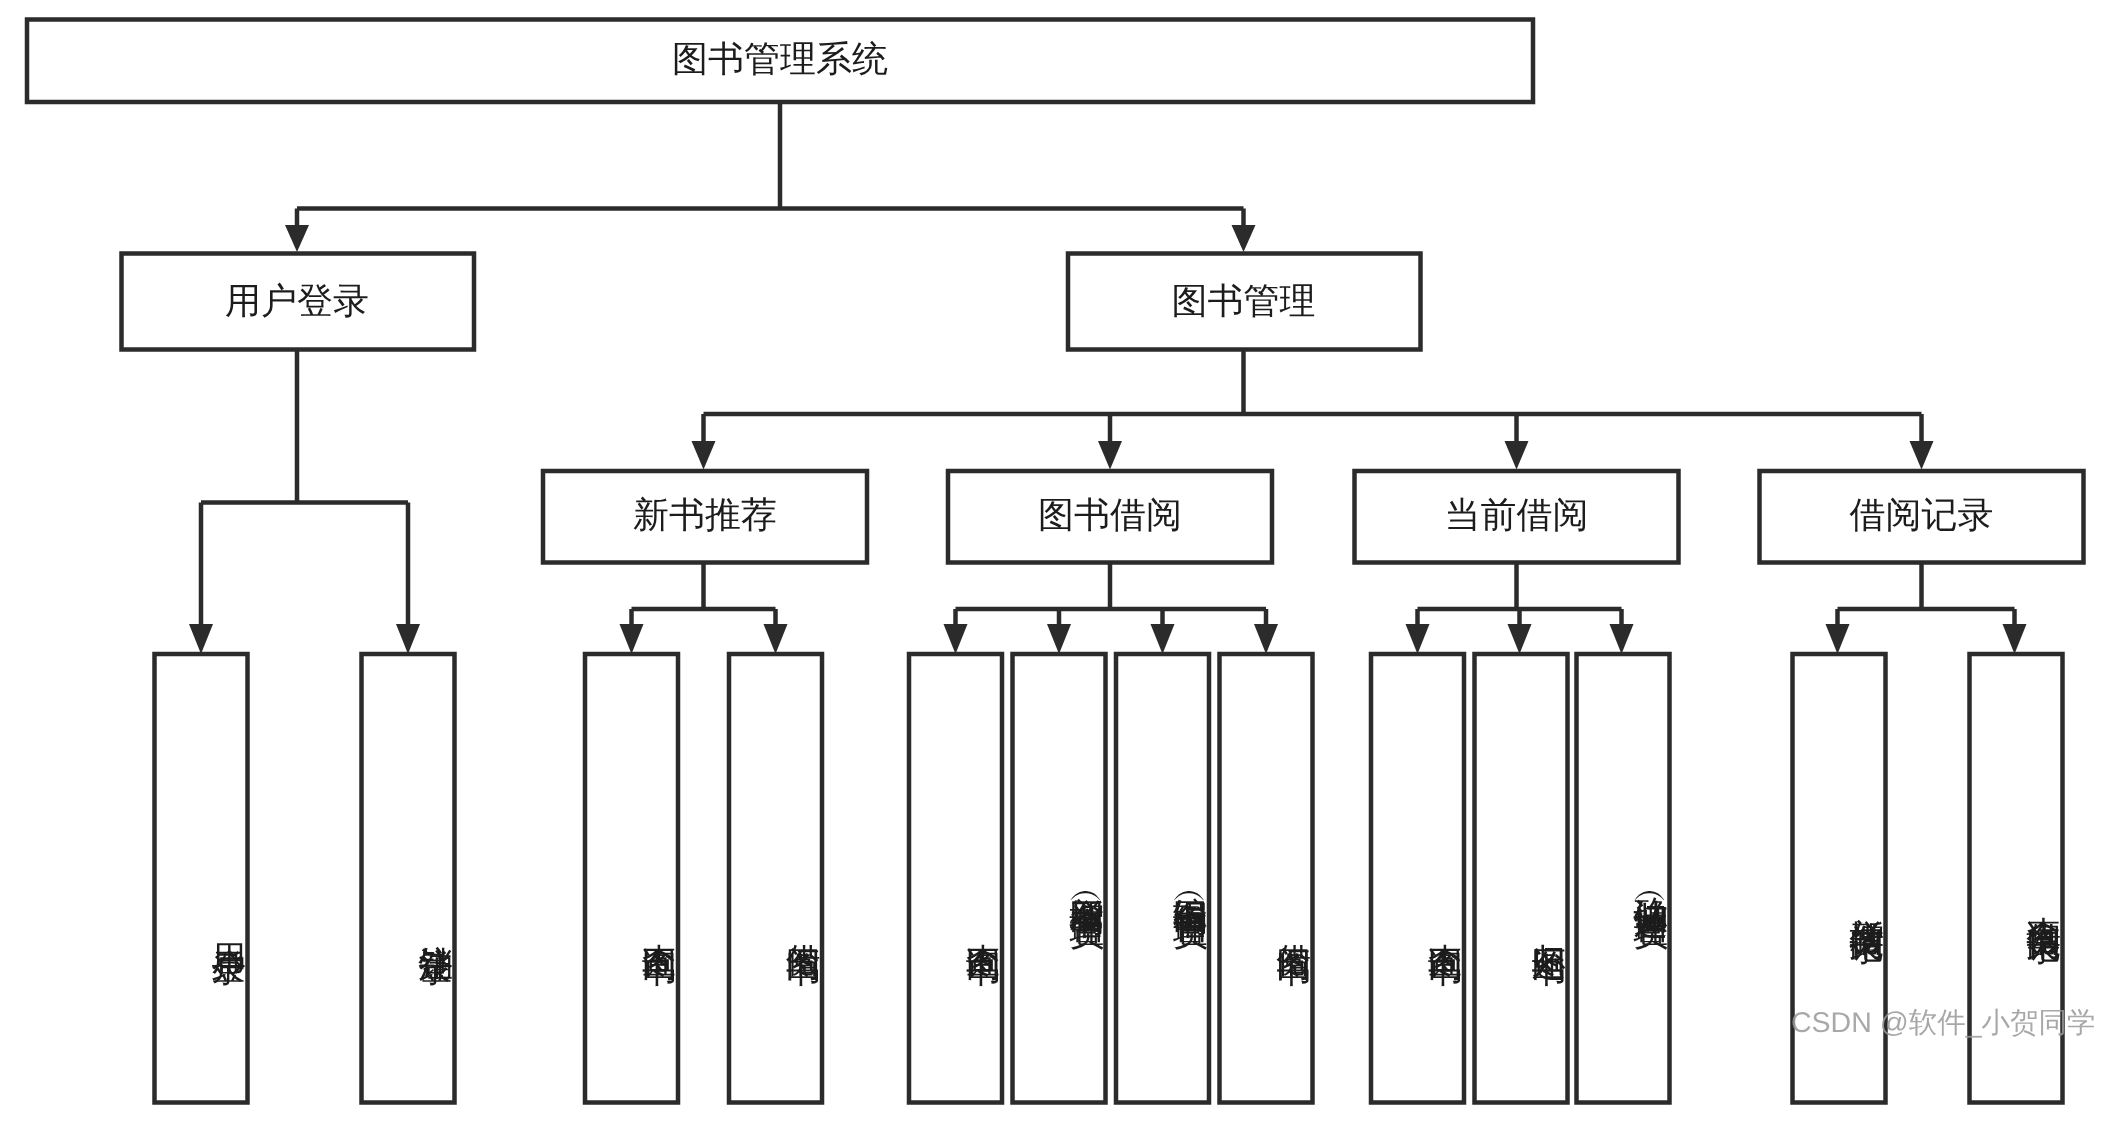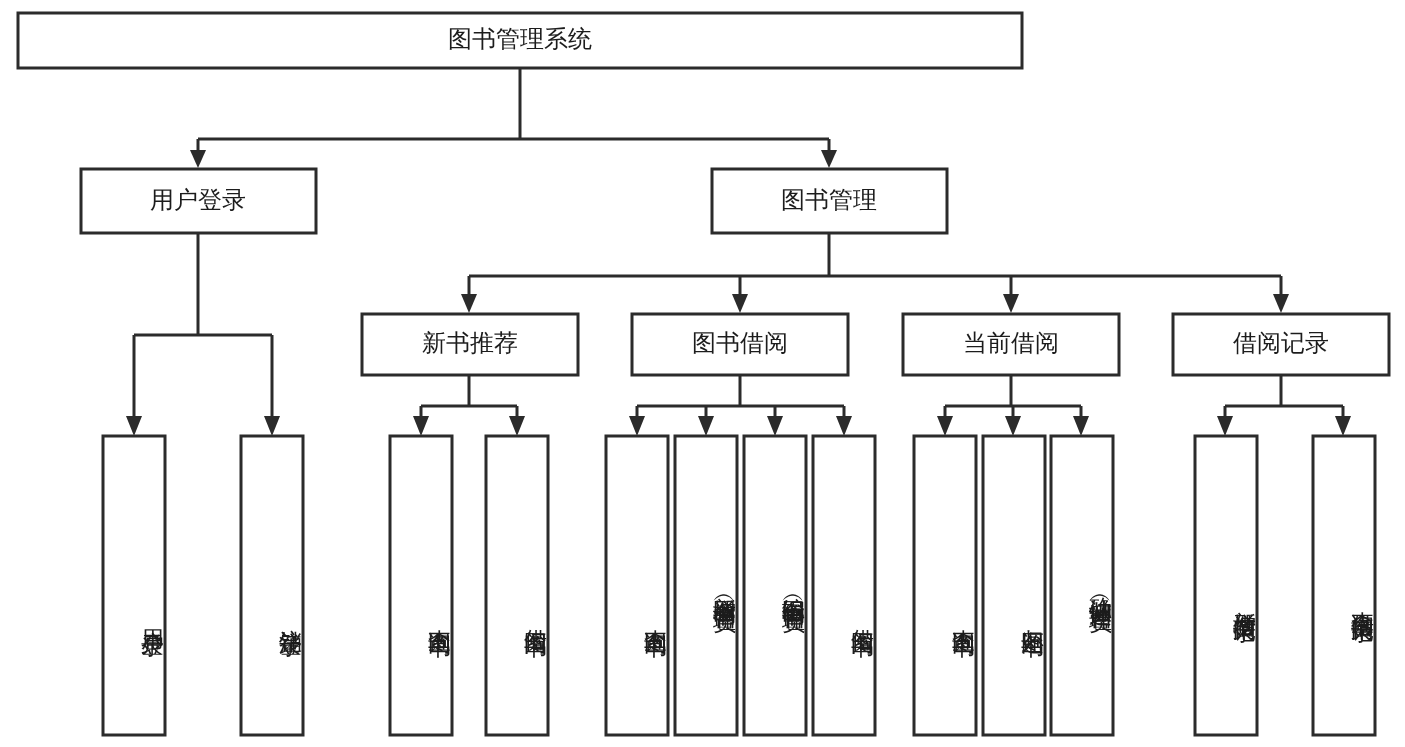--- a/index.html
+++ b/index.html
@@ -230,13 +230,14 @@
   <div class="vlabel" style="left:744px; top:443px; width:62px; height:290px;">编辑图书（管理员）</div>
   <div class="vlabel" style="left:813px; top:500px; width:62px; height:230px;">借阅图书</div>
 
   <div class="vlabel" style="left:914px; top:500px; width:62px; height:230px;">查询图书</div>
   <div class="vlabel" style="left:983px; top:500px; width:62px; height:230px;">归还图书</div>
   <div class="vlabel" style="left:1051px; top:443px; width:62px; height:290px;">确认归还（管理员）</div>
 
   <div class="vlabel" style="left:1195px; top:468px; width:62px; height:262px;">新增借阅记录</div>
   <div class="vlabel" style="left:1313px; top:468px; width:62px; height:262px;">查询借阅记录</div>
 
+  <div class="watermark">CSDN @软件_小贺同学</div>
 </div>
 
 </body></html>

